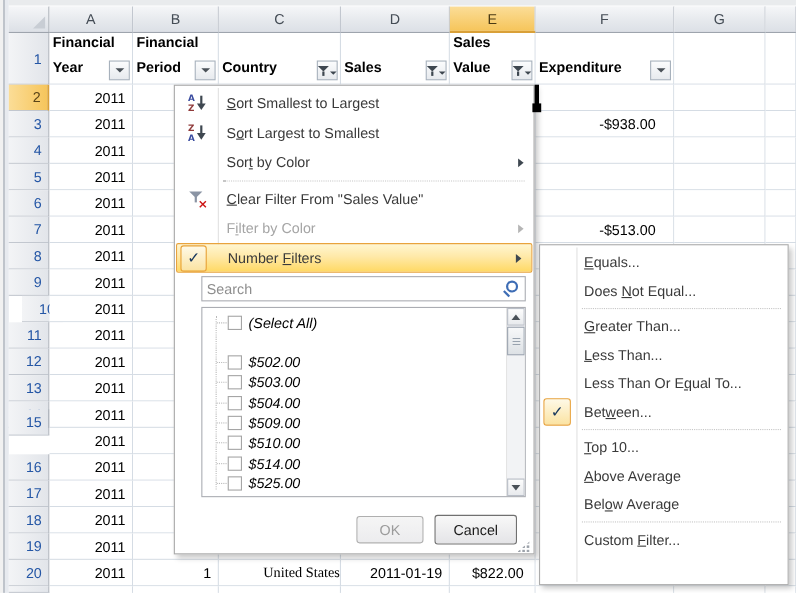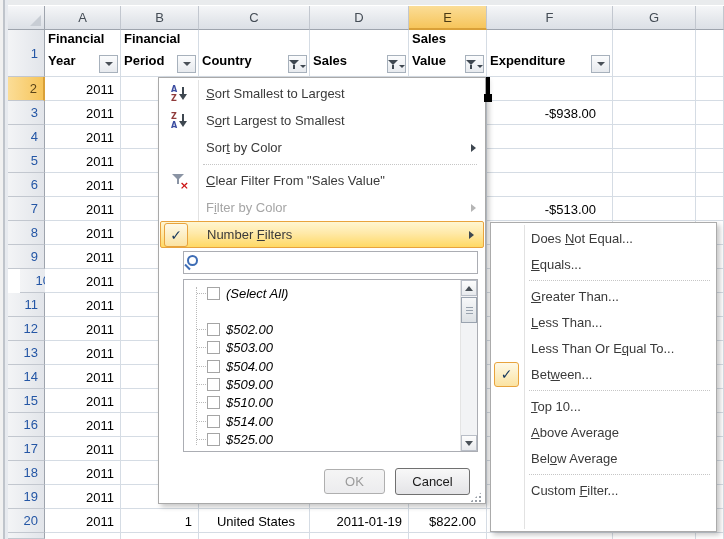--- a/index.html
+++ b/index.html
@@ -152,21 +152,21 @@
       <div class="rowhead" style="left: 8px; top: 149px; width: 37px; height: 24px;">5</div>
       <div class="rowhead" style="left: 8px; top: 173px; width: 37px; height: 24px;">6</div>
       <div class="rowhead" style="left: 8px; top: 197px; width: 37px; height: 24px;">7</div>
       <div class="rowhead" style="left: 8px; top: 221px; width: 37px; height: 24px;">8</div>
       <div class="rowhead" style="left: 8px; top: 245px; width: 37px; height: 24px;">9</div>
       <div class="rowhead" style="left: 20px; top: 269px; width: 37px; height: 24px;">10</div>
       <div class="rowhead" style="left: 8px; top: 293px; width: 37px; height: 24px;">11</div>
       <div class="rowhead" style="left: 8px; top: 317px; width: 37px; height: 24px;">12</div>
       <div class="rowhead" style="left: 8px; top: 341px; width: 37px; height: 24px;">13</div>
       <div class="rowhead" style="left: 8px; top: 365px; width: 37px; height: 24px;">14</div>
-      <div class="rowhead" style="left: 8px; top: 389px; width: 37px; height: 24px;">15</div>
+      <div class="rowhead" style="left: 8px; top: 372px; width: 37px; height: 24px;">15</div>
       <div class="rowhead" style="left: 8px; top: 413px; width: 37px; height: 24px;">16</div>
       <div class="rowhead" style="left: 8px; top: 437px; width: 37px; height: 24px;">17</div>
       <div class="rowhead" style="left: 8px; top: 461px; width: 37px; height: 24px;">18</div>
       <div class="rowhead" style="left: 8px; top: 485px; width: 37px; height: 24px;">19</div>
       <div class="rowhead" style="left: 8px; top: 509px; width: 37px; height: 24px;">20</div>
       <div class="rowhead" style="left: 8px; top: 533px; width: 37px; height: 6px;"></div>
       <div class="cell" style="left: 45px; top: 30px; width: 76px; height: 47px;">
         <div class="hcell" style="height: 100%; box-sizing: border-box;">
           <span>Financial</span>
           <span>Year</span>
@@ -421,21 +421,21 @@
       <div class="cell" style="left: 487px; top: 485px; width: 126px; height: 24px;"></div>
       <div class="cell" style="left: 613px; top: 485px; width: 83px; height: 24px;"></div>
       <div class="cell" style="left: 696px; top: 485px; width: 28px; height: 24px;"></div>
       <div class="cell" style="left: 45px; top: 509px; width: 76px; height: 24px;">
         <div class="val" style="text-align: right; padding-right: 6px;">2011</div>
       </div>
       <div class="cell" style="left: 121px; top: 509px; width: 78px; height: 24px;">
         <div class="val" style="text-align: right; padding-right: 6px;">1</div>
       </div>
       <div class="cell" style="left: 199px; top: 509px; width: 111px; height: 24px;">
-        <div class="val" style="text-align: center; padding-left: 4px;">United States</div>
+        <div class="val" style="text-align: right; padding-left: 4px; font-family: Liberation Serif, serif;">United States</div>
       </div>
       <div class="cell" style="left: 310px; top: 509px; width: 99px; height: 24px;">
         <div class="val" style="text-align: right; padding-right: 6px;">2011-01-19</div>
       </div>
       <div class="cell" style="left: 409px; top: 509px; width: 78px; height: 24px;">
         <div class="val" style="text-align: right; padding-right: 10px;">$822.00</div>
       </div>
       <div class="cell" style="left: 487px; top: 509px; width: 126px; height: 24px;"></div>
       <div class="cell" style="left: 613px; top: 509px; width: 83px; height: 24px;"></div>
       <div class="cell" style="left: 696px; top: 509px; width: 28px; height: 24px;"></div>
@@ -496,20 +496,21 @@
           <span class="sub-arrow"></span>
         </div>
         <div class="mi hl">
           <span class="checkbadge">✓</span>
           <span>Number <u>F</u>ilters</span>
           <span class="sub-arrow"></span>
         </div>
       </div>
 
     <div id="search-box">
+      <input type="text" placeholder="Search" style="">
       <span class="mag"></span>
     </div>
 
     <div id="value-list">
       <div id="vl-items">
           <div class="vi" style="top: 3.5px;">
             <span class="cb"></span>
             <span>(Select All)</span>
           </div>
           <div class="vi" style="top: 40.1px;">
@@ -555,24 +556,24 @@
       </div>
     </div>
 
     <button id="ok-btn">OK</button>
     <button id="cancel-btn">Cancel</button>
     <div id="grip"></div>
   </div>
 
   <div id="submenu">
       <div class="smi">
+        <span><u>E</u>quals...</span>
+      </div>
+      <div class="smi">
         <span>Does <u>N</u>ot Equal...</span>
-      </div>
-      <div class="smi">
-        <span><u>E</u>quals...</span>
       </div>
       <div class="ssep"></div>
       <div class="smi">
         <span><u>G</u>reater Than...</span>
       </div>
       <div class="smi">
         <span><u>L</u>ess Than...</span>
       </div>
       <div class="smi">
         <span>Less Than Or E<u>q</u>ual To...</span>

